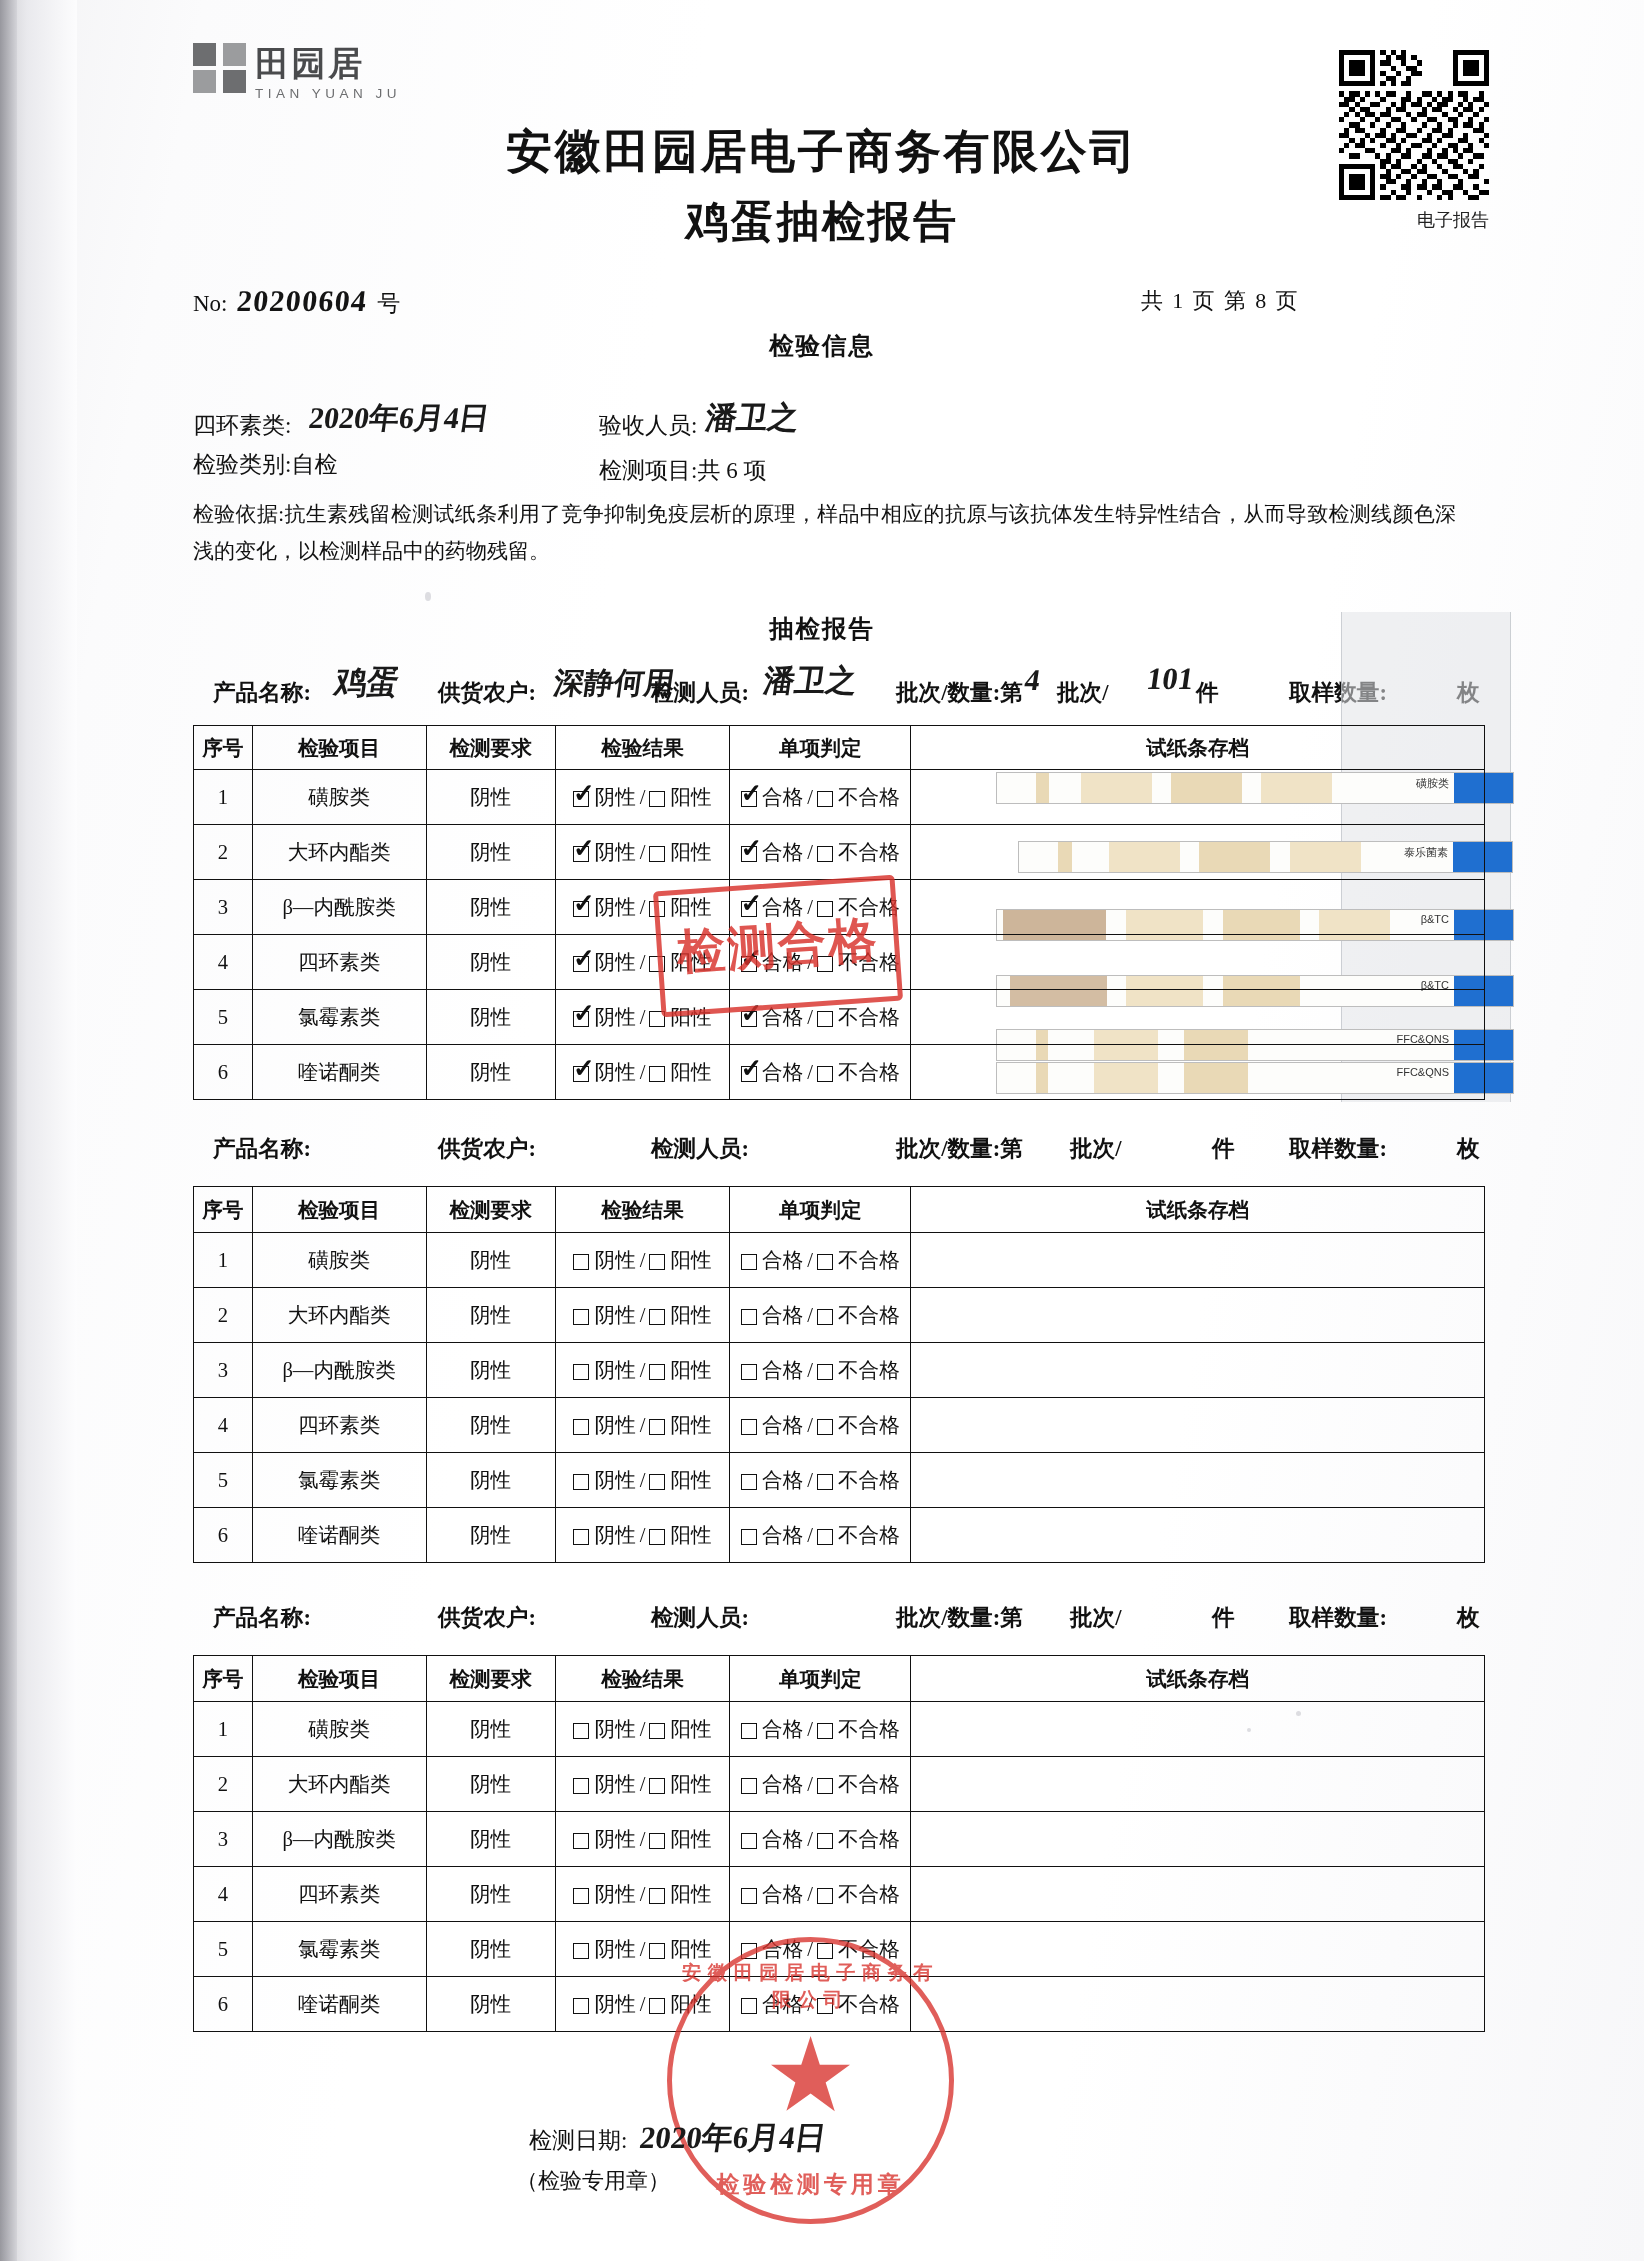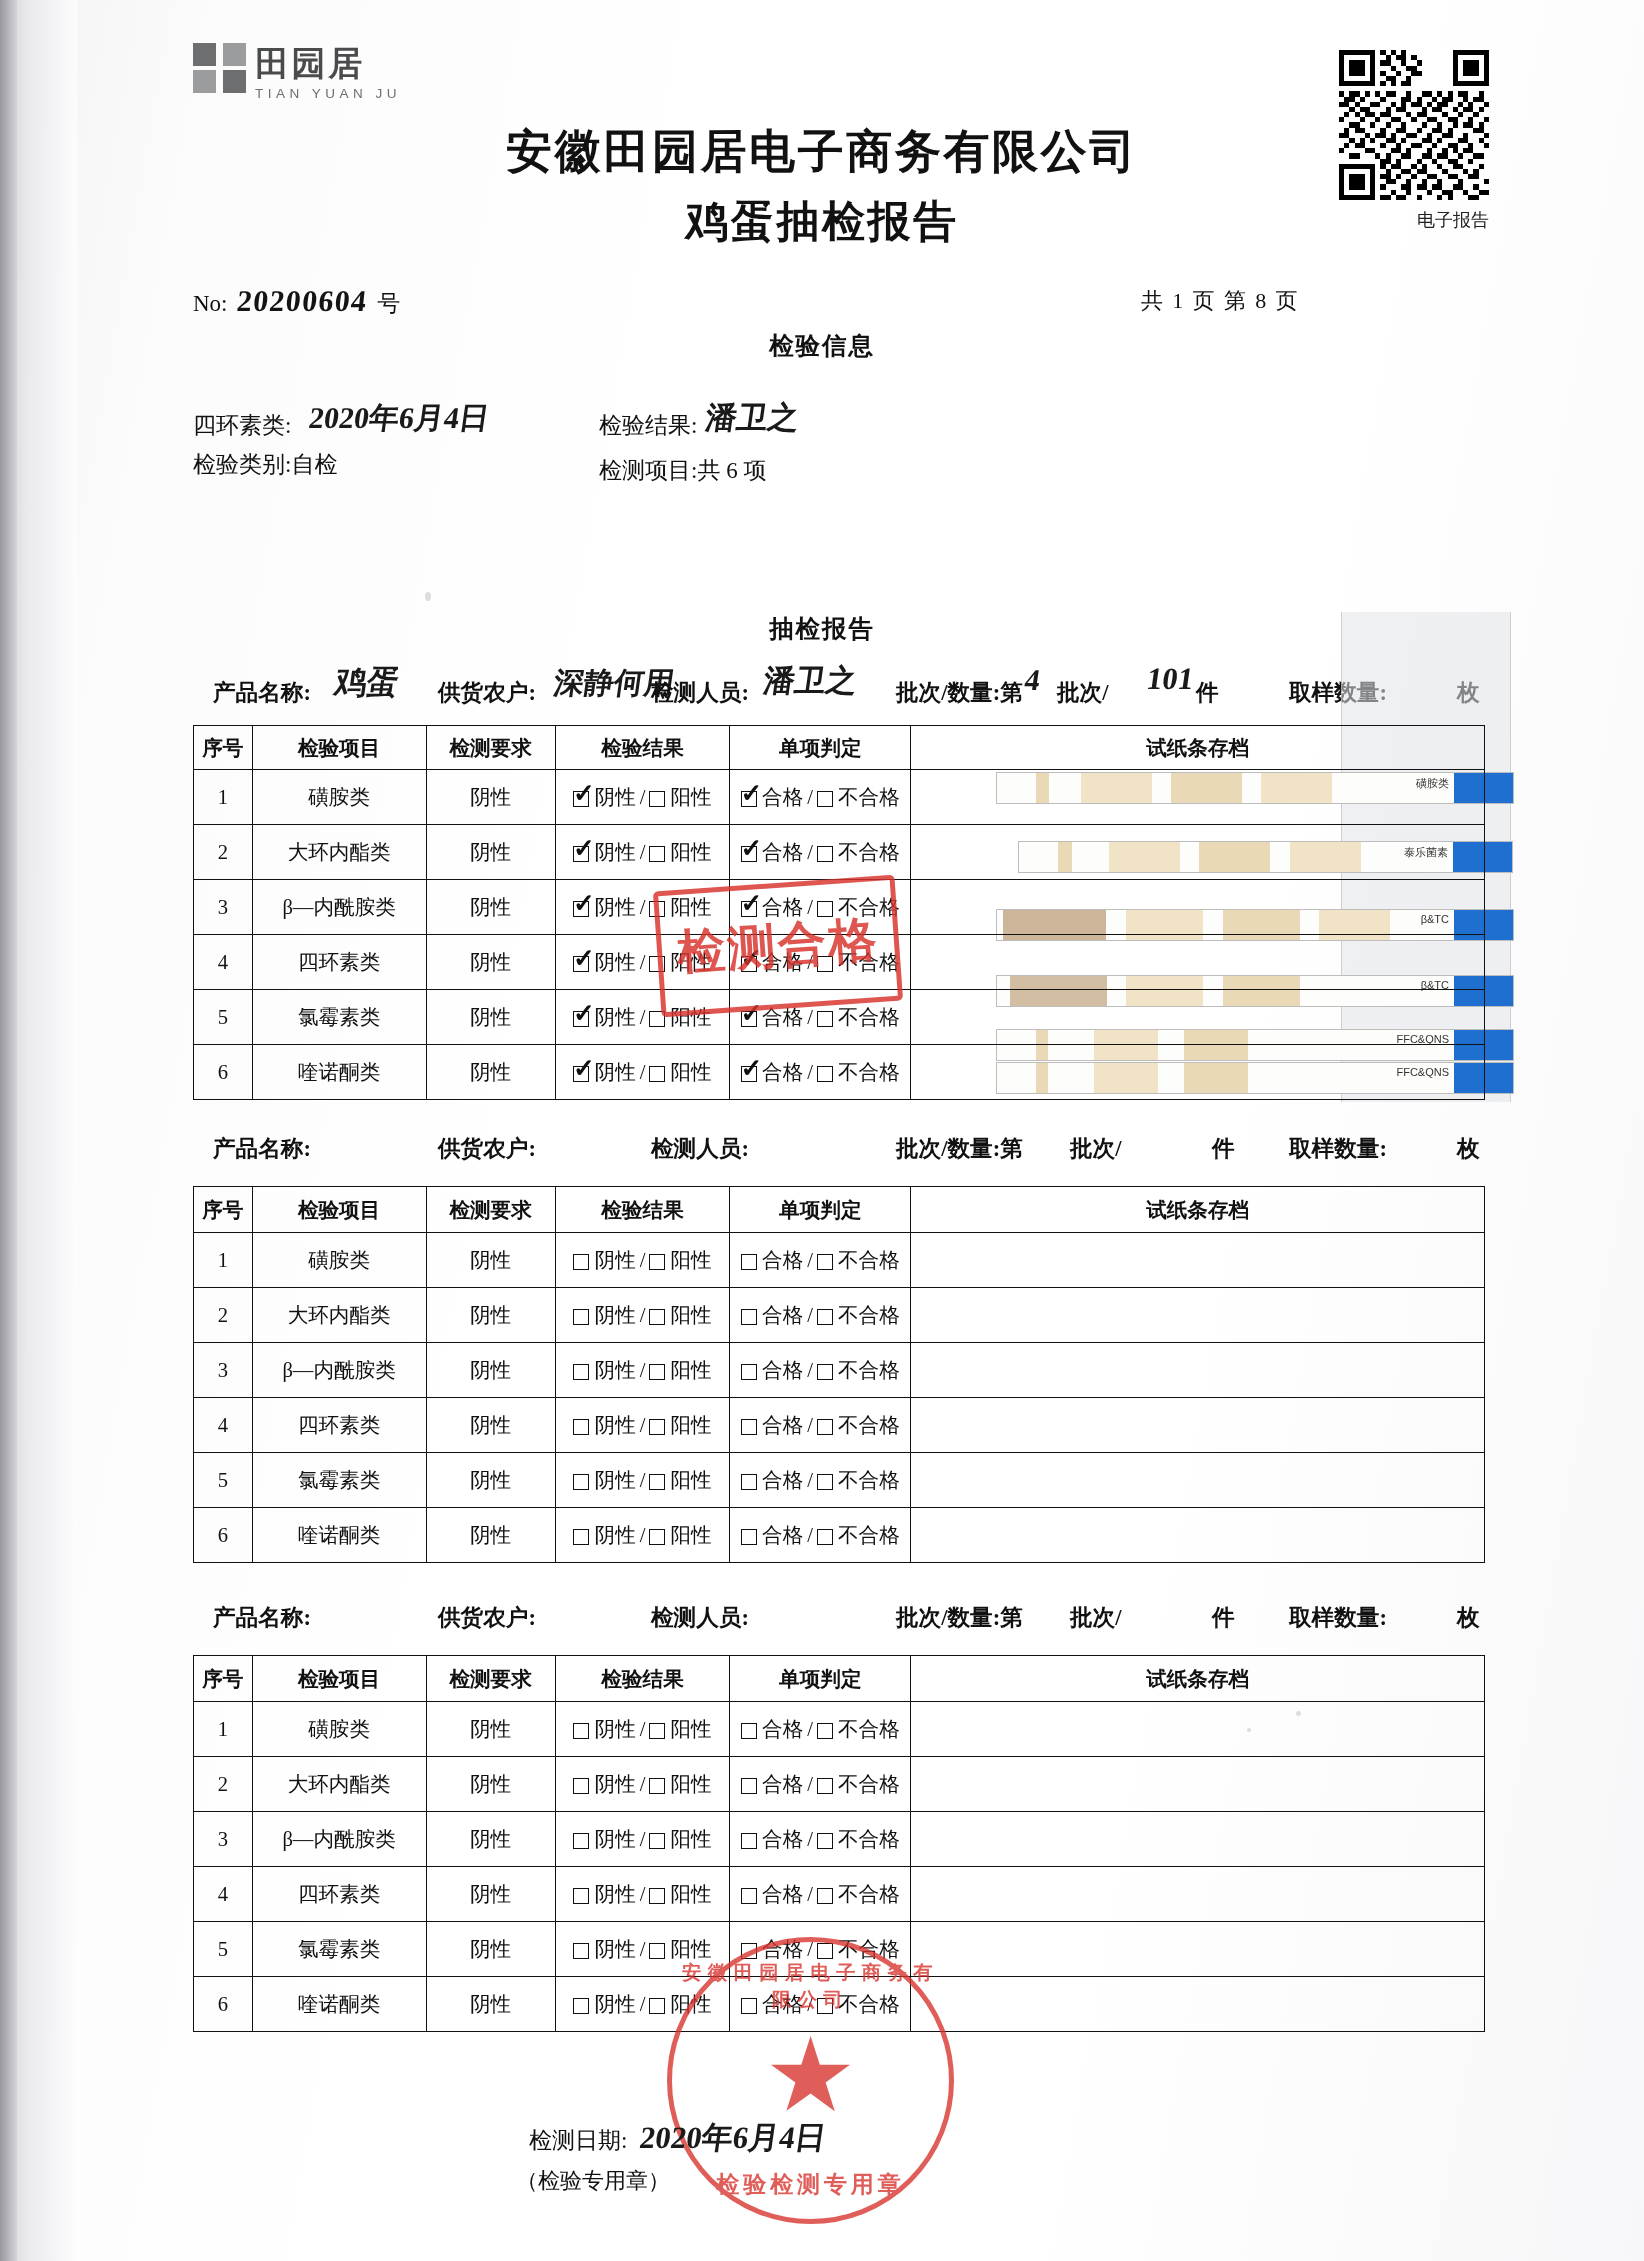--- a/index.html
+++ b/index.html
@@ -408,30 +408,33 @@
       <span class="no-hand">20200604</span>
       <span>号</span>
     </div>
     <div class="pages">共  1  页  第 8 页</div>
 
     <div class="sec-title" style="top:329px">检验信息</div>
 
     <div class="row-label" style="left:193px;top:410px">四环素类:</div>
     <div class="row-label" style="left:309px;top:398px"><span class="hand" style="font-size:30px">2020年6月4日</span></div>
 
-    <div class="row-label" style="left:599px;top:410px">检验结果:</div>
+    <div class="row-label" style="left:599px;top:410px">验收人员:</div>
     <div class="row-label" style="left:706px;top:397px"><span class="hand" style="font-size:31px">潘卫之</span></div>
 
     <div class="row-label" style="left:193px;top:449px">
       <span>检验类别:</span><span>自检</span>
     </div>
     <div class="row-label" style="left:599px;top:455px">
       <span>检测项目:</span><span>共 6 项</span>
     </div>
 
+    <div class="para">
+      <span>检验依据:</span><span>抗生素残留检测试纸条利用了竞争抑制免疫层析的原理，样品中相应的抗原与该抗体发生特异性结合，从而导致检测线颜色深浅的变化，以检测样品中的药物残留。</span>
+    </div>
 
     <div class="sec-title" style="top:612px">抽检报告</div>
 
     <div class="prod-line" style="left:213px;top:677px">
       <span class="lbl">产品名称:</span>
     </div>
     <div class="prod-line" style="left:335px;top:661px">
       <span class="hand" style="font-size:32px">鸡蛋</span>
     </div>
     <div class="prod-line" style="left:438px;top:677px">

